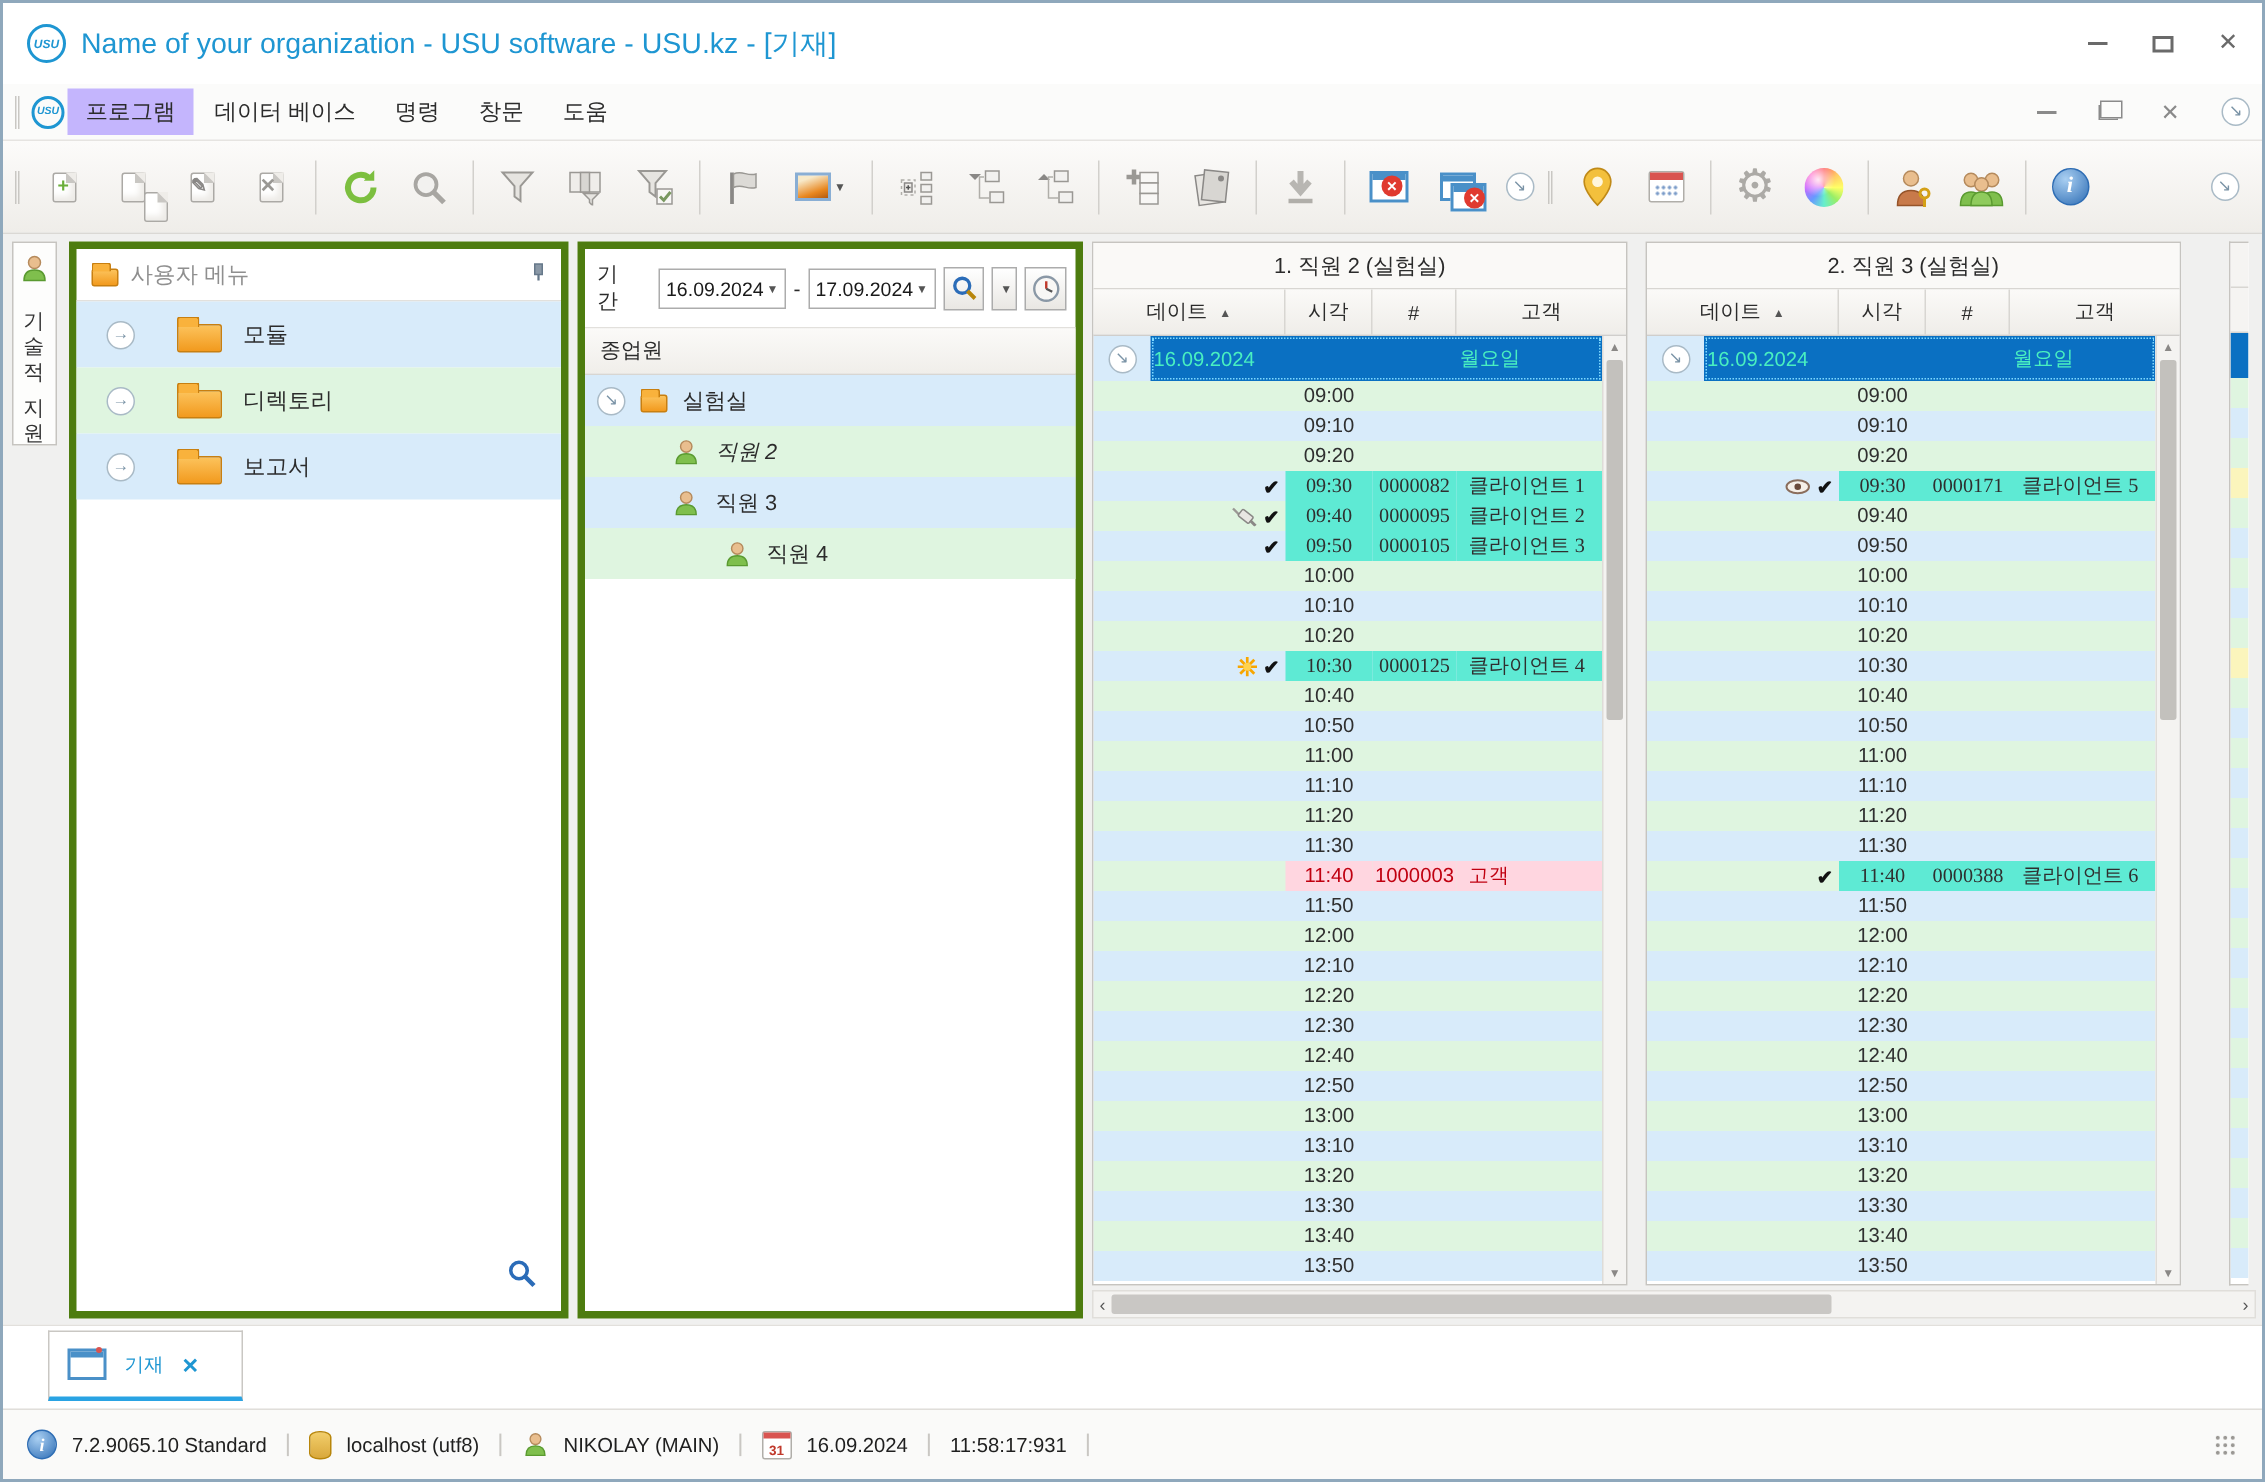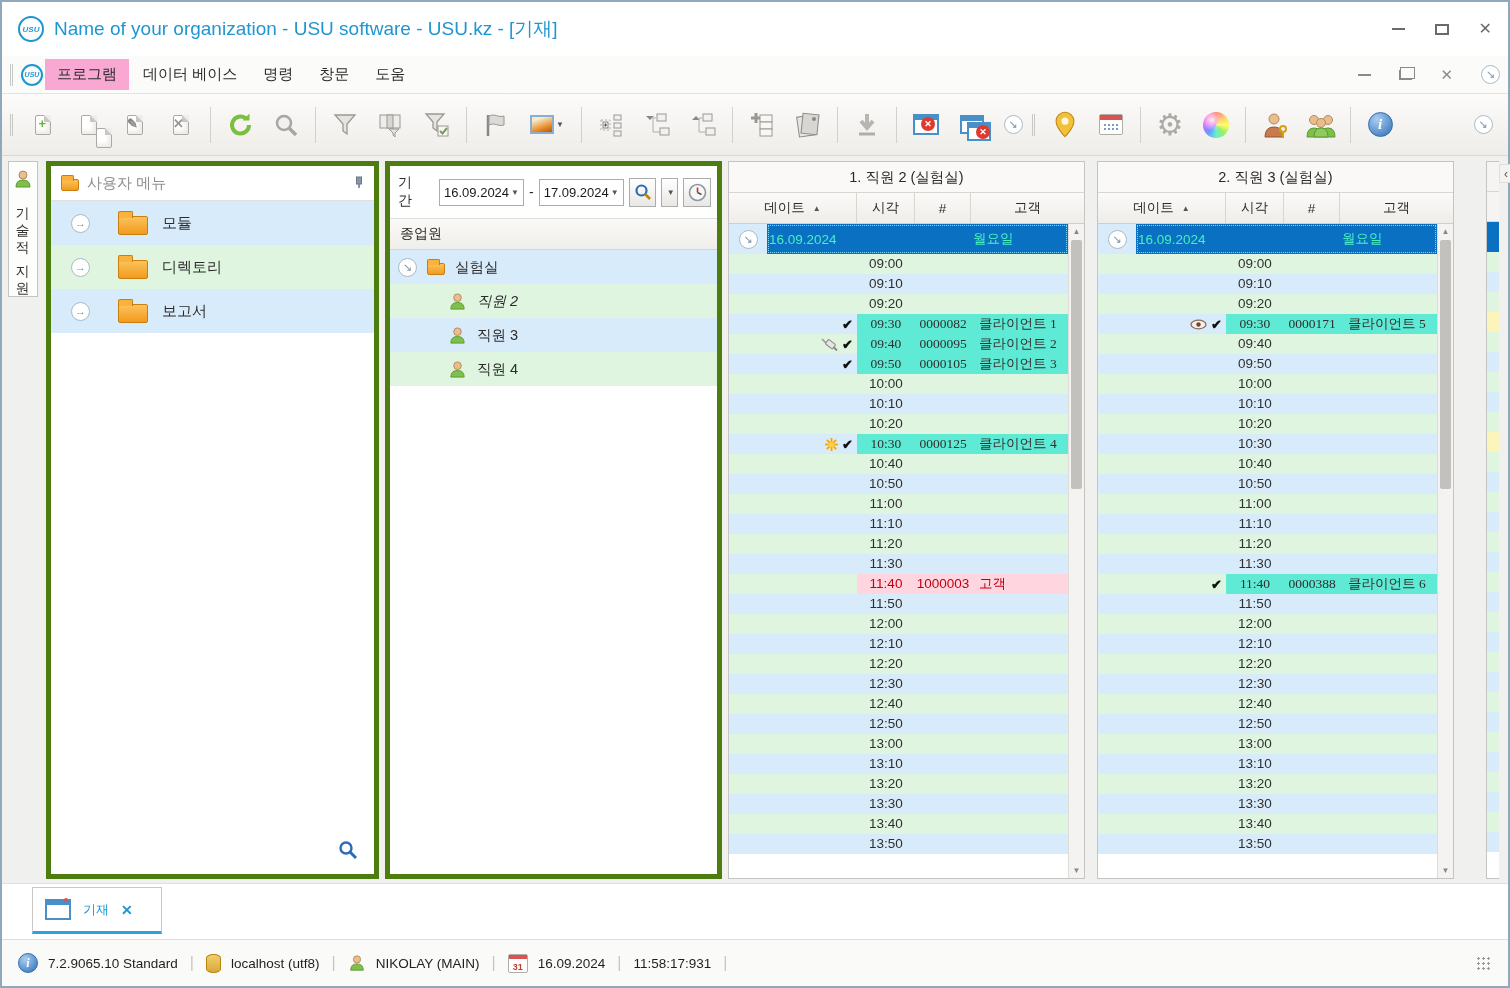--- a/index.html
+++ b/index.html
@@ -16,21 +16,21 @@
   .win-controls { margin-left:auto; display:flex; gap:30px; align-items:center; color:#6A6A6A; }
   .wc-min { width:13px; height:2px; background:#6A6A6A; }
   .wc-max { width:14px; height:11px; border:2px solid #6A6A6A; }
   .wc-close { font-size:16px; line-height:1; color:#6A6A6A; }
 
   
   .menubar { height:38px; flex:0 0 38px; display:flex; align-items:center; gap:2px; padding:0 8px;
              background:#FBFBFA; border-bottom:1px solid #E6E4E1; font-size:15px; color:#2B2B2B; }
   .grip { width:3px; height:22px; border-left:1px solid #C9C7C3; border-right:1px solid #C9C7C3; margin-right:6px; }
   .menu-item { padding:6px 12px; white-space:nowrap; }
-  .menu-item.active { background:#f9a8d4; }
+  .menu-item.active { background:#c4b5fd; }
   .mdi-controls { margin-left:auto; display:flex; gap:28px; align-items:center; color:#8A8A8A; }
   .mdi-restore { width:13px; height:10px; border:1.5px solid #8A8A8A; position:relative; }
   .mdi-restore::before { content:''; position:absolute; right:-4px; top:-4px; width:13px; height:10px; border:1.5px solid #8A8A8A; background:#FBFBFA; }
   .circ { width:19px; height:19px; border:1px solid #A9BAC6; border-radius:50%; display:inline-flex;
           align-items:center; justify-content:center; color:#7A93A6; font-size:11px; line-height:1; background:#fff; flex:0 0 auto;}
 
   
   .toolbar { height:62px; flex:0 0 62px; display:flex; align-items:center; gap:2px; padding:0 8px;
              background:linear-gradient(#FCFBFA,#EFEDE9); border-bottom:1px solid #DAD8D4; }
   .tb { width:44px; height:48px; display:flex; align-items:center; justify-content:center; position:relative; }
@@ -87,21 +87,21 @@
           padding:0 4px; font-size:13px; color:#1A1A1A; }
   .dsel .dval { width:66px; overflow:hidden; white-space:nowrap; }
   .mini-btn { height:29px; border:1px solid #ACACAC; background:linear-gradient(#FFFFFF,#E9E7E3);
               display:flex; align-items:center; justify-content:center; }
   .emp-col-hdr { height:31px; flex:0 0 31px; background:linear-gradient(#FBFAF8,#F0EEEA); border-bottom:1px solid #D8D6D2;
                  display:flex; align-items:center; padding:0 10px; font-size:14px; color:#2B2B2B; }
   .tree2-row { height:34px; display:flex; align-items:center; gap:10px; font-size:14.5px; color:#2B2B2B; }
   .person-ic { flex:0 0 auto; }
 
   
-  .sched-area { flex:1; display:flex; flex-direction:row; min-width:0; }
+  .sched-area { flex:1; display:flex; flex-direction:column; min-width:0; }
   .sched-row { flex:1; display:flex; gap:12px; min-height:0; }
   .sched-panel { width:357px; flex:0 0 357px; display:flex; flex-direction:column; border:1px solid #C6C4C0; background:#fff; min-height:0; }
   .sp-title { height:31px; flex:0 0 31px; display:flex; align-items:center; justify-content:center; font-size:14.5px;
               color:#2B2B2B; background:#FAF9F7; border-bottom:1px solid #D8D6D2; }
   .sp-headers { display:flex; height:31px; flex:0 0 31px; background:linear-gradient(#FBFAF8,#EFEDE9);
                 border-bottom:1px solid #D0CECB; font-size:13.5px; color:#2B2B2B; }
   .sp-h { display:flex; align-items:center; justify-content:center; border-right:1px solid #D8D6D2; gap:8px; }
   .h0 { width:128px; } .h1 { width:58px; } .h2 { width:56px; } .h3 { flex:1; border-right:none; }
   .sort-arrow { font-size:8px; color:#555; }
   .sp-body { flex:1; display:flex; min-height:0; overflow:hidden; }
@@ -445,21 +445,21 @@
           </svg>
         <span>직원 2</span>
       </div>
       <div class="tree2-row row-blue" style="padding-left:58px;">
         <svg class="person-ic" width="19" height="19" viewBox="0 0 20 20">
             <circle cx="10" cy="6" r="4" fill="#E9BE8E" stroke="#B58A5C"></circle>
             <path d="M3 18q0-7 7-7t7 7z" fill="#7FBF4D" stroke="#5A9A30"></path>
           </svg>
         <span>직원 3</span>
       </div>
-      <div class="tree2-row row-green" style="padding-left:58px;">
+      <div class="tree2-row row-green" style="padding-left:92px;">
         <svg class="person-ic" width="19" height="19" viewBox="0 0 20 20">
             <circle cx="10" cy="6" r="4" fill="#E9BE8E" stroke="#B58A5C"></circle>
             <path d="M3 18q0-7 7-7t7 7z" fill="#7FBF4D" stroke="#5A9A30"></path>
           </svg>
         <span>직원 4</span>
       </div>
     </div>
 
     <div class="sched-area">
       <div class="sched-row">

